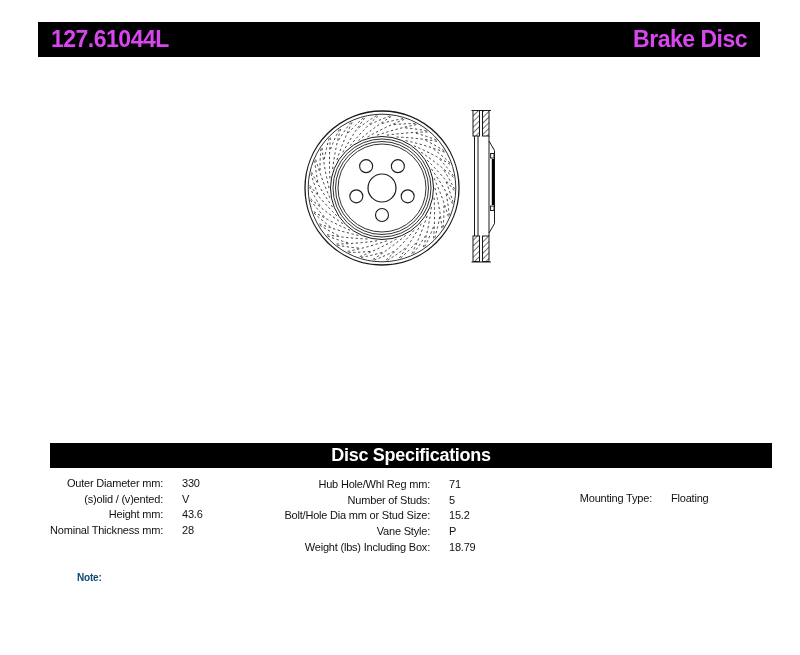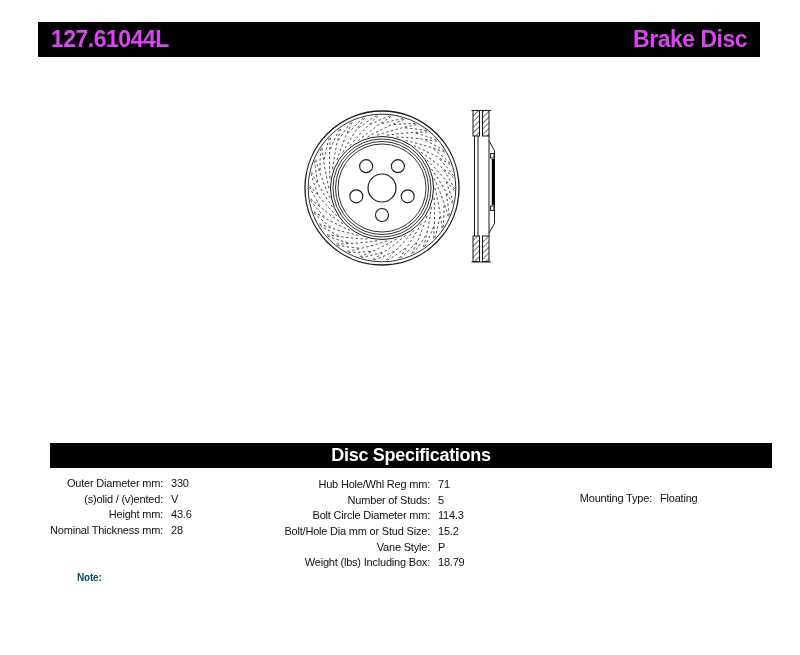--- a/index.html
+++ b/index.html
@@ -23,21 +23,21 @@
   .drawing-svg{position:absolute;left:288px;top:93px;}
   .spec-title-bar{
     position:absolute;left:38px;top:443px;width:722px;height:25px;
     background:#000;color:#fff;
     display:flex;justify-content:center;align-items:center;margin-left:12px;
   }
   .spec-title-bar .spec-title{font-size:18px;font-weight:bold;letter-spacing:-0.3px;}
   .spec-col{position:absolute;font-size:11px;font-weight:normal;color:#111;}
   .spec-col .spec-row{display:flex;height:15.7px;align-items:center;white-space:nowrap;}
   .spec-label{text-align:right;letter-spacing:-0.2px;}
-  .spec-value{margin-left:8px;letter-spacing:-0.2px;}
+  .spec-value{margin-left:19px;letter-spacing:-0.2px;}
   .col1{left:38px;top:475px;}
   .col1 .spec-label{width:125px;}
   .col2{left:278px;top:476px;}
   .col2 .spec-label{width:152px;}
   .col3{left:518px;top:490px;}
   .col3 .spec-label{width:134px;}
   .note-label{
     position:absolute;left:77px;top:572px;
     font-size:10px;font-weight:bold;color:#0c4a6e;letter-spacing:-0.2px;
   }
@@ -189,24 +189,20 @@
   <div class="spec-col col2">
     <div class="spec-row">
       <span class="spec-label">Hub Hole/Whl Reg mm:</span>
       <span class="spec-value">71</span>
     </div>
     <div class="spec-row">
       <span class="spec-label">Number of Studs:</span>
       <span class="spec-value">5</span>
     </div>
     <div class="spec-row">
-      <span class="spec-label">Bolt Circle Diameter mm:</span>
-      <span class="spec-value">114.3</span>
-    </div>
-    <div class="spec-row">
       <span class="spec-label">Bolt/Hole Dia mm or Stud Size:</span>
       <span class="spec-value">15.2</span>
     </div>
     <div class="spec-row">
       <span class="spec-label">Vane Style:</span>
       <span class="spec-value">P</span>
     </div>
     <div class="spec-row">
       <span class="spec-label">Weight (lbs) Including Box:</span>
       <span class="spec-value">18.79</span>

